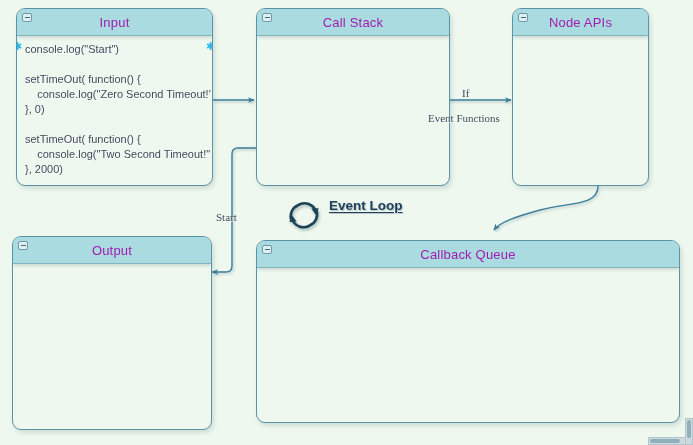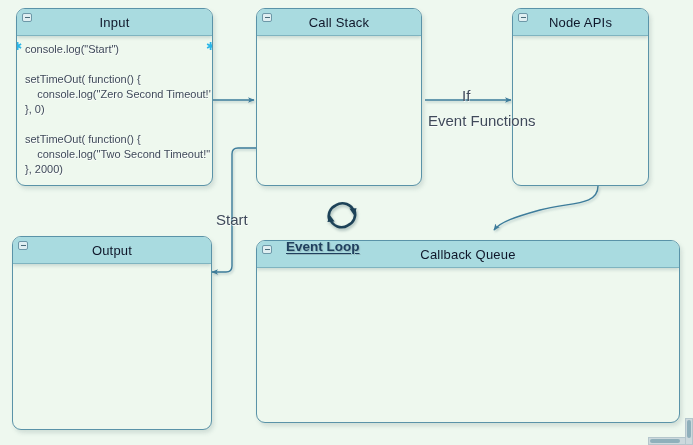--- a/index.html
+++ b/index.html
@@ -33,21 +33,21 @@
     height: 26px;
     background: #a9dbe0;
     border-bottom: 1px solid #7fb4c0;
     box-shadow: 0 2px 3px rgba(100,130,135,0.25);
     display: flex;
     align-items: center;
     justify-content: center;
   }
   .box-title {
     font-size: 13px;
-    color: #0f172a;
+    color: #a21caf;
     letter-spacing: 0.2px;
     white-space: nowrap;
   }
   .collapse-icon {
     position: absolute;
     left: 5px;
     top: 4px;
     width: 10px;
     height: 9px;
     box-sizing: border-box;
@@ -103,35 +103,35 @@
     left: 0;
     top: 0;
     width: 693px;
     height: 445px;
     pointer-events: none;
   }
 
   
   .edge-label {
     position: absolute;
-    font-size: 15px;
+    font-size: 11px;
     color: #3f4a5a;
     white-space: nowrap;
     text-shadow: 0.5px 0.5px 0 rgba(255,255,255,0.85);
+    font-family: Liberation Serif, serif;
   }
 
   
   #event-loop {
     position: absolute;
     left: 286px;
     top: 198px;
     display: flex;
-    align-items: flex-end;
+    align-items: flex-start;
     gap: 7px;
-    flex-direction: column;
   }
   #event-loop .loop-icon {
     width: 36px;
     height: 34px;
     filter: drop-shadow(1.5px 2px 1.5px rgba(80,110,115,0.45));
   }
   #event-loop .loop-label {
     font-size: 13.5px;
     font-weight: bold;
     color: #20405e;
@@ -202,21 +202,21 @@
 }, 0)
 
 setTimeOut( function() {
     console.log("Two Second Timeout!"
 }, 2000)
 
 console.log("End")</pre>
     </div>
   </div>
 
-  <div class="box" id="box-call-stack" style="left:256px; top:8px; width:166px; height:178px;">
+  <div class="box" id="box-call-stack" style="left:256px; top:8px; width:194px; height:178px;">
     <div class="box-header">
       <span class="collapse-icon">
           <i></i>
         </span>
       <span class="box-title">Call Stack</span>
     </div>
     <div class="box-body"></div>
   </div>
 
   <div class="box" id="box-node-apis" style="left:512px; top:8px; width:137px; height:178px;">

